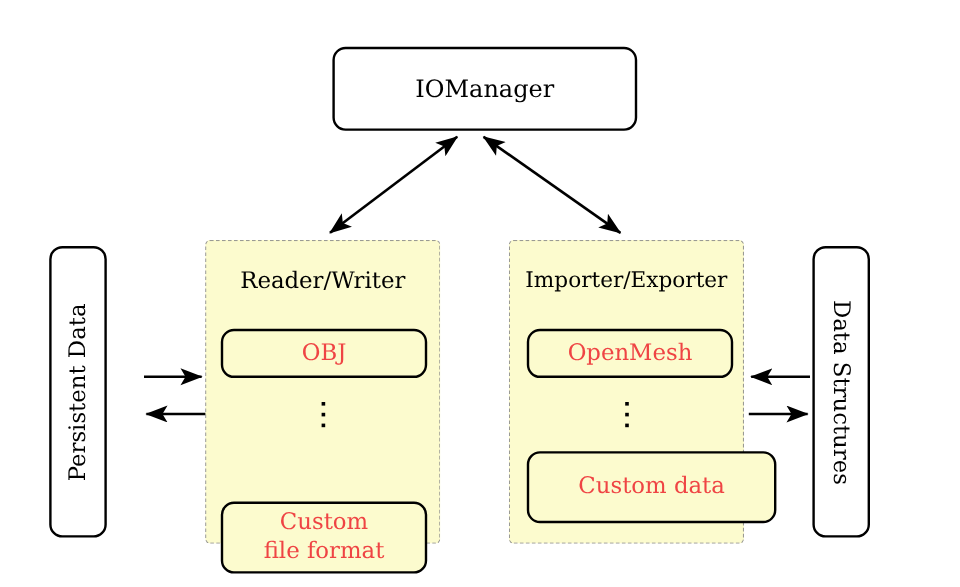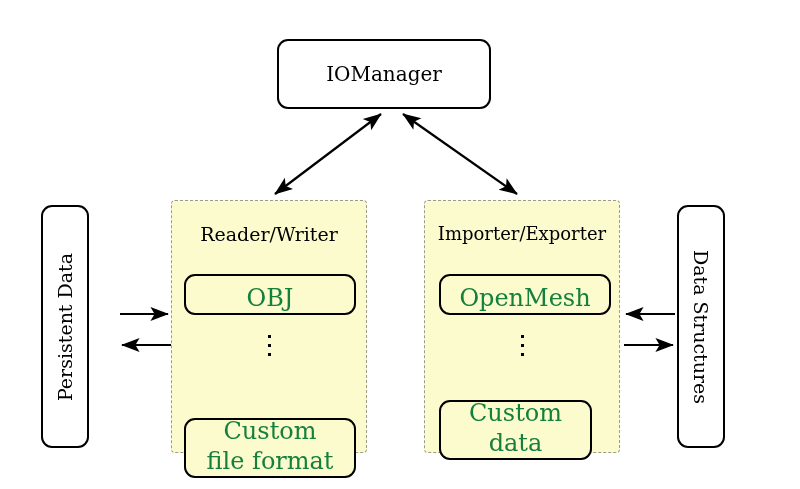--- a/index.html
+++ b/index.html
@@ -25,21 +25,21 @@
     justify-content: center;
     text-align: center;
     color: #000000;
     line-height: 1.22;
   }
 
   
   .manager-box {
     left: 277px;
     top: 39px;
-    width: 214px;
+    width: 254px;
     height: 70px;
     border: 2.6px solid #000000;
     border-radius: 11px;
     background: #ffffff;
     font-size: 20px;
   }
 
   
   .group {
     position: absolute;
@@ -64,31 +64,31 @@
   .group-right .group-title { font-size: 18px; }
 
   
   .leaf {
     position: absolute;
     box-sizing: border-box;
     border: 2.6px solid #000000;
     border-radius: 11px;
     background: #fcfbce;
     display: flex;
-    align-items: flex-end;
+    align-items: center;
     justify-content: center;
     text-align: center;
-    font-size: 24px;
-    color: #15803d;
+    font-size: 19px;
+    color: #ef4444;
     line-height: 1.25;
   }
   .leaf-top-left   { left: 12px; top: 73px;  width: 172px; height: 41px; }
   .leaf-bot-left   { left: 12px; top: 175px; width: 172px; height: 60px; margin-top: 42px; }
   .leaf-top-right  { left: 14px; top: 73px;  width: 172px; height: 41px; }
-  .leaf-bot-right  { left: 14px; top: 175px; width: 153px; height: 60px; margin-top: 24px; }
+  .leaf-bot-right  { left: 14px; top: 175px; width: 208px; height: 60px; }
 
   
   .vdots {
     position: absolute;
     left: 0;
     right: 0;
     top: 128px;
     text-align: center;
     font-size: 22px;
     letter-spacing: 0;

